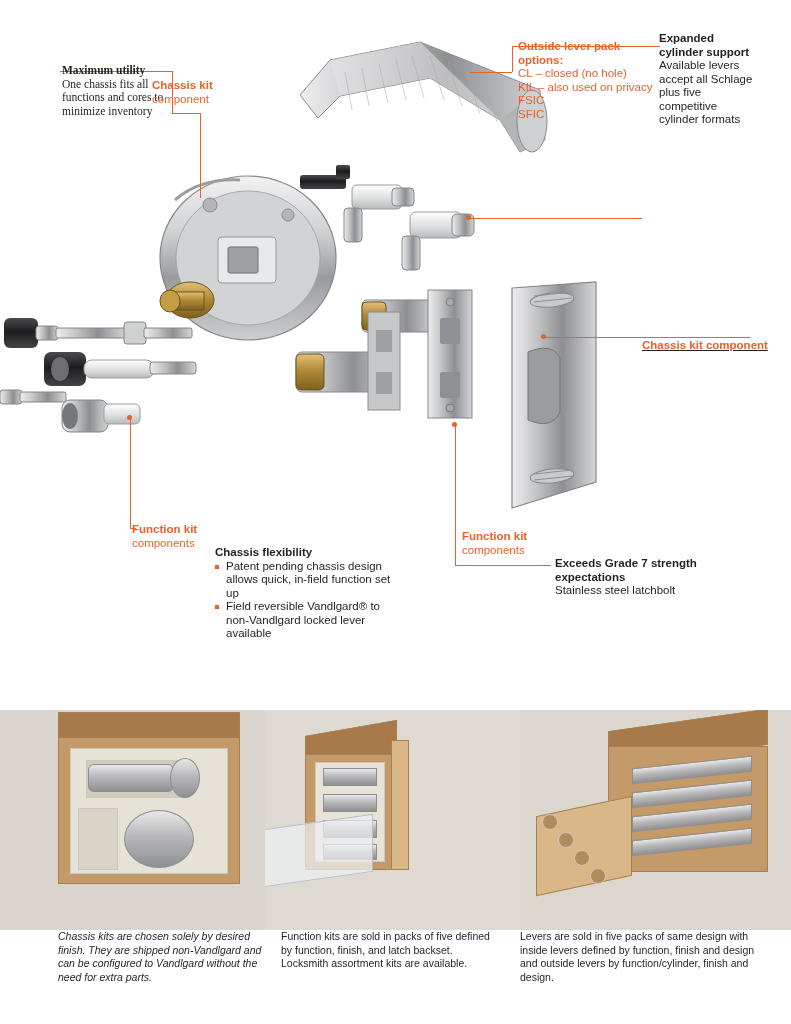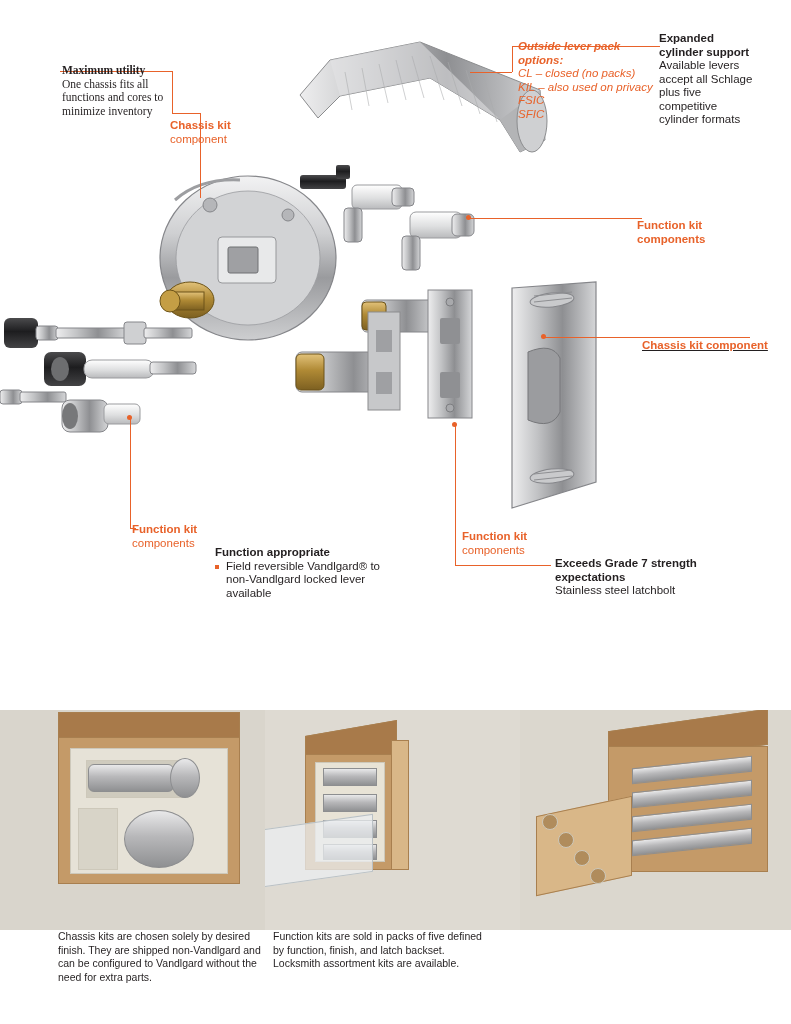--- a/index.html
+++ b/index.html
@@ -100,22 +100,22 @@
     position: absolute;
     left: 0; top: 930px;
     width: 791px;
     display: flex;
   }
   .caption {
     font-size: 10.5px;
     line-height: 13.5px;
     color: #231f20;
   }
-  .caption.c1 { width: 215px; margin-left: 58px; }
-  .caption.c2 { width: 215px; }
+  .caption.c1 { width: 215px; margin-left: 58px; font-style: italic; }
+  .caption.c2 { width: 215px; margin-left: 8px; }
   .caption.c3 { width: 245px; margin-left: 24px; }
 
   
   ul.bullets { margin: 0; padding: 0; list-style: none; }
   ul.bullets li {
     position: relative;
     padding-left: 11px;
     font-size: 11.5px;
     line-height: 13.5px;
   }
@@ -283,59 +283,59 @@
   <div class="dot" style="left:452px; top:422px;"></div>
 
   <div class="line hline" style="left:455px; top:565px; width:96px;"></div>
 </div>
 
 <div class="callout" style="left:62px; top:64px; width:112px;font-family:Liberation Serif, serif;">
   <div class="hd">Maximum utility</div>
   <div class="bd">One chassis fits all functions and cores to minimize inventory</div>
 </div>
 
-<div class="callout orange" style="left:170px; top:79px; width:90px;margin-top:40px;">
+<div class="callout orange" style="left:152px; top:79px; width:90px;">
   <div class="hd">Chassis kit</div>
   <div class="bd">component</div>
 </div>
 
-<div class="callout orange" style="left:518px; top:40px; width:150px;font-style:italic;">
+<div class="callout orange" style="left:518px; top:40px; width:150px;">
   <div class="hd">Outside lever pack options:</div>
-  <div class="bd">CL – closed (no packs)</div>
+  <div class="bd">CL – closed (no hole)</div>
   <div class="bd">KIL – also used on privacy</div>
   <div class="bd">FSIC</div>
   <div class="bd">SFIC</div>
 </div>
 
 <div class="callout" style="left:659px; top:32px; width:100px;">
   <div class="hd">Expanded cylinder support</div>
   <div class="bd">Available levers accept all Schlage plus five competitive cylinder formats</div>
 </div>
 
 <div class="callout orange" style="left:637px; top:219px; width:126px;">
-  <div class="hd">Function kit components</div>
 </div>
 
 <div class="callout orange" style="left:642px; top:339px; width:130px;text-decoration:underline;">
   <div class="hd">Chassis kit component</div>
 </div>
 
 <div class="callout orange" style="left:132px; top:523px; width:92px;">
   <div class="hd">Function kit</div>
   <div class="bd">components</div>
 </div>
 
 <div class="callout orange" style="left:462px; top:530px; width:92px;">
   <div class="hd">Function kit</div>
   <div class="bd">components</div>
 </div>
 
 <div class="callout" style="left:215px; top:546px; width:180px;">
-  <div class="hd">Function appropriate</div>
+  <div class="hd">Chassis flexibility</div>
   <ul class="bullets">
+    <li>Patent pending chassis design allows quick, in-field function set up</li>
     <li>Field reversible Vandlgard® to non-Vandlgard locked lever available</li>
   </ul>
 </div>
 
 <div class="callout" style="left:555px; top:557px; width:160px;">
   <div class="hd">Exceeds Grade 7 strength expectations</div>
   <div class="bd">Stainless steel latchbolt</div>
 </div>
 
 <div id="photostrip">
@@ -374,13 +374,14 @@
     <div class="foam" style="left:22px; top:104px; width:16px; height:16px; border-radius:50%; background:#b08c5c;"></div>
     <div class="foam" style="left:38px; top:122px; width:16px; height:16px; border-radius:50%; background:#b08c5c;"></div>
     <div class="foam" style="left:54px; top:140px; width:16px; height:16px; border-radius:50%; background:#b08c5c;"></div>
     <div class="foam" style="left:70px; top:158px; width:16px; height:16px; border-radius:50%; background:#b08c5c;"></div>
   </div>
 </div>
 
 <div id="captions">
   <div class="caption c1">Chassis kits are chosen solely by desired finish. They are shipped non-Vandlgard and can be configured to Vandlgard without the need for extra parts.</div>
   <div class="caption c2">Function kits are sold in packs of five defined by function, finish, and latch backset. Locksmith assortment kits are available.</div>
+  <div class="caption c3">Levers are sold in five packs of same design with inside levers defined by function, finish and design and outside levers by function/cylinder, finish and design.</div>
 </div>
 
 </body></html>

